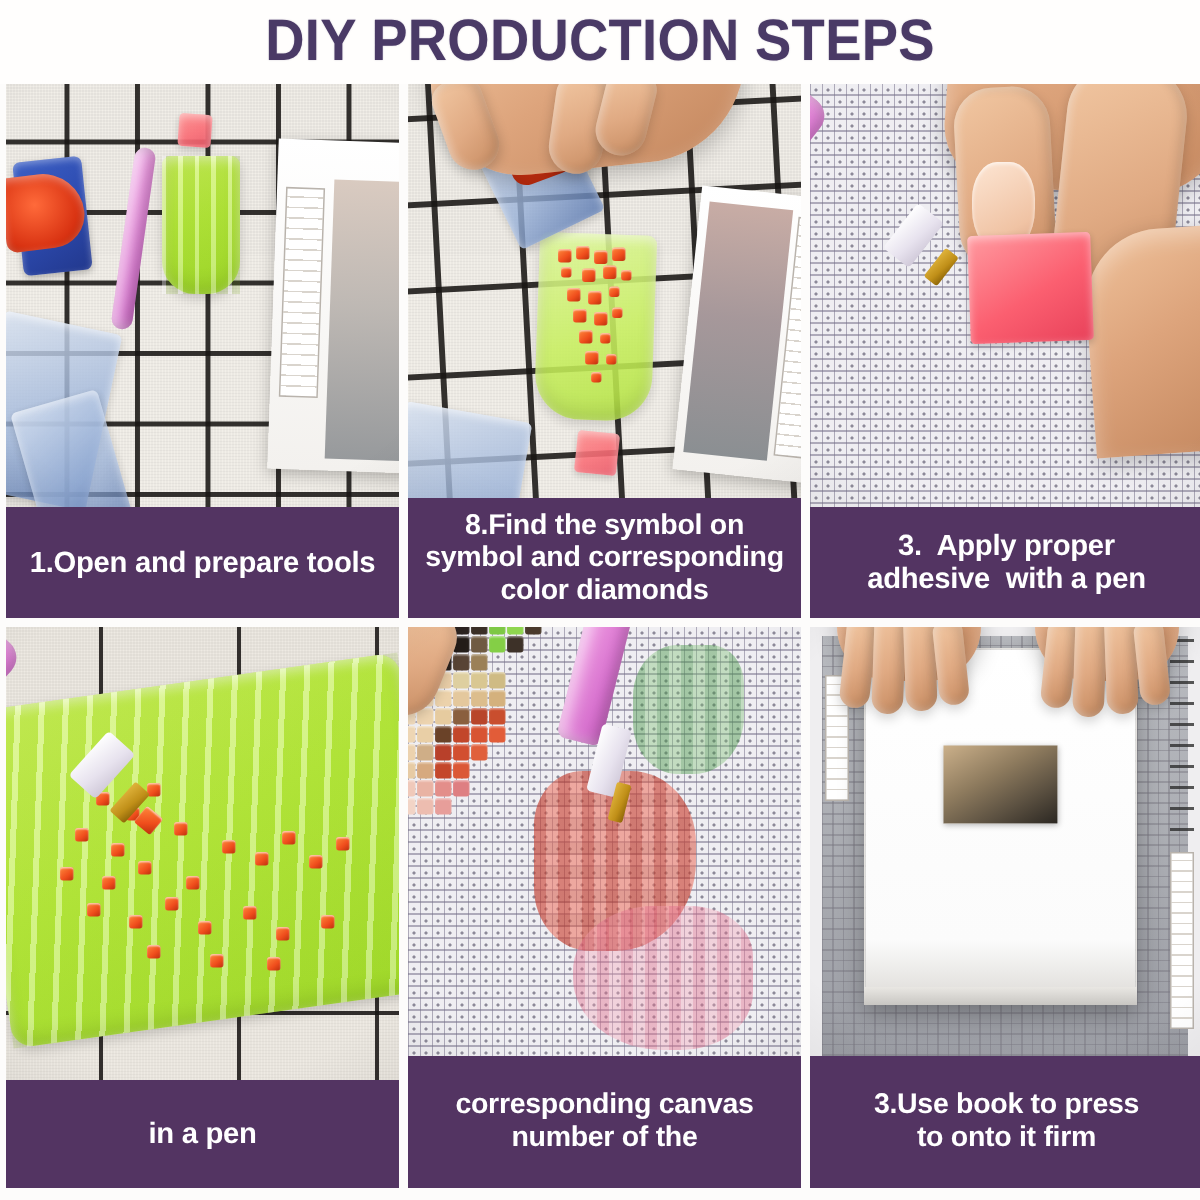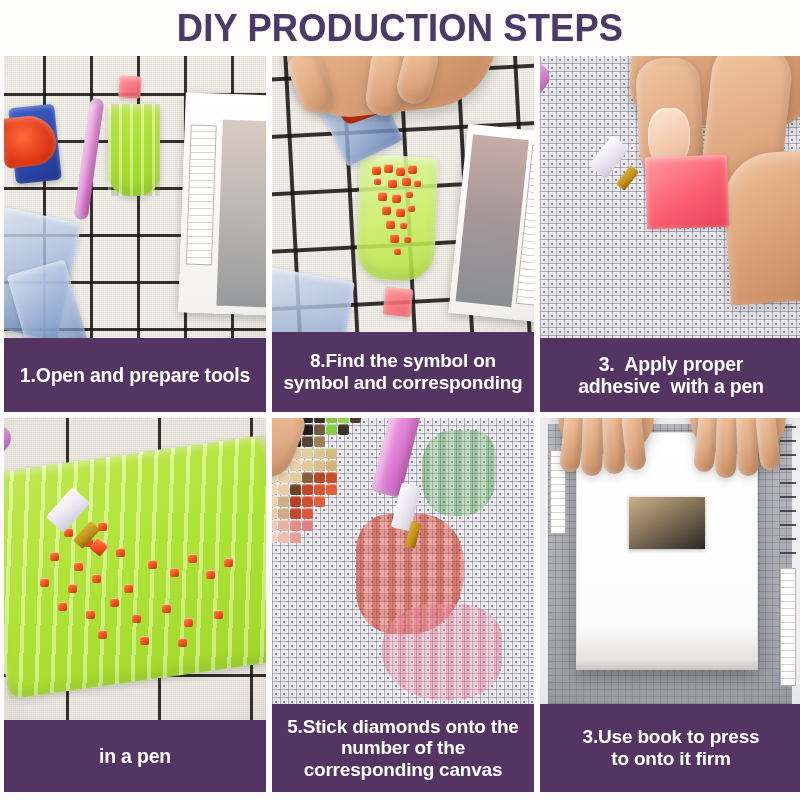--- a/index.html
+++ b/index.html
@@ -272,20 +272,21 @@
           <div style="position:absolute;left:6px;top:10px;width:56px;height:168px;background:linear-gradient(180deg,#c2a39b,#9d8d90 45%,#7f8488);opacity:.9;"></div>
           <div class="legend-strip" style="left:66px;top:14px;width:20px;height:160px;"></div>
         </div>
 
         <div class="vign"></div>
       </div>
       <div class="caption cap2">
         <div>
           <span>8.Find the symbol on</span>
           <span>symbol and corresponding</span>
+          <span>color diamonds</span>
         </div>
       </div>
     </div>
 
     <div class="cell">
       <div class="photo">
         <div class="symbol-canvas"></div>
 
         <div class="hand" style="left:92px;top:-78px;width:190px;height:150px;border-radius:0 0 60px 40px;transform:rotate(4deg);"></div>
         <div class="finger" style="left:98px;top:2px;width:64px;height:126px;border-radius:32px 32px 40px 40px;transform:rotate(-3deg);"></div>
@@ -441,23 +442,22 @@
         <div class="pen" style="left:112px;top:-34px;width:30px;height:112px;transform:rotate(14deg);"></div>
         <div class="pen-tip" style="left:124px;top:66px;width:20px;height:46px;transform:rotate(14deg);"></div>
         <div class="pen-nib" style="left:136px;top:104px;width:10px;height:26px;transform:rotate(14deg);"></div>
 
         <div class="finger" style="left:-26px;top:-16px;width:52px;height:76px;transform:rotate(22deg);"></div>
 
         <div class="vign"></div>
       </div>
       <div class="caption cap5">
         <div>
-          <span>5.Stick diamonds onto the</span>
+          <span>corresponding canvas</span>
           <span>number of the</span>
-          <span>corresponding canvas</span>
         </div>
       </div>
     </div>
 
     <div class="cell">
       <div class="photo">
         <div style="position:absolute;inset:0;background:#efeef0;"></div>
         <div style="position:absolute;left:8px;top:6px;right:10px;bottom:0;background:
           repeating-linear-gradient(90deg, rgba(120,118,128,.45) 0 1px, transparent 1px 7px),
           repeating-linear-gradient(0deg, rgba(120,118,128,.45) 0 1px, transparent 1px 7px),

